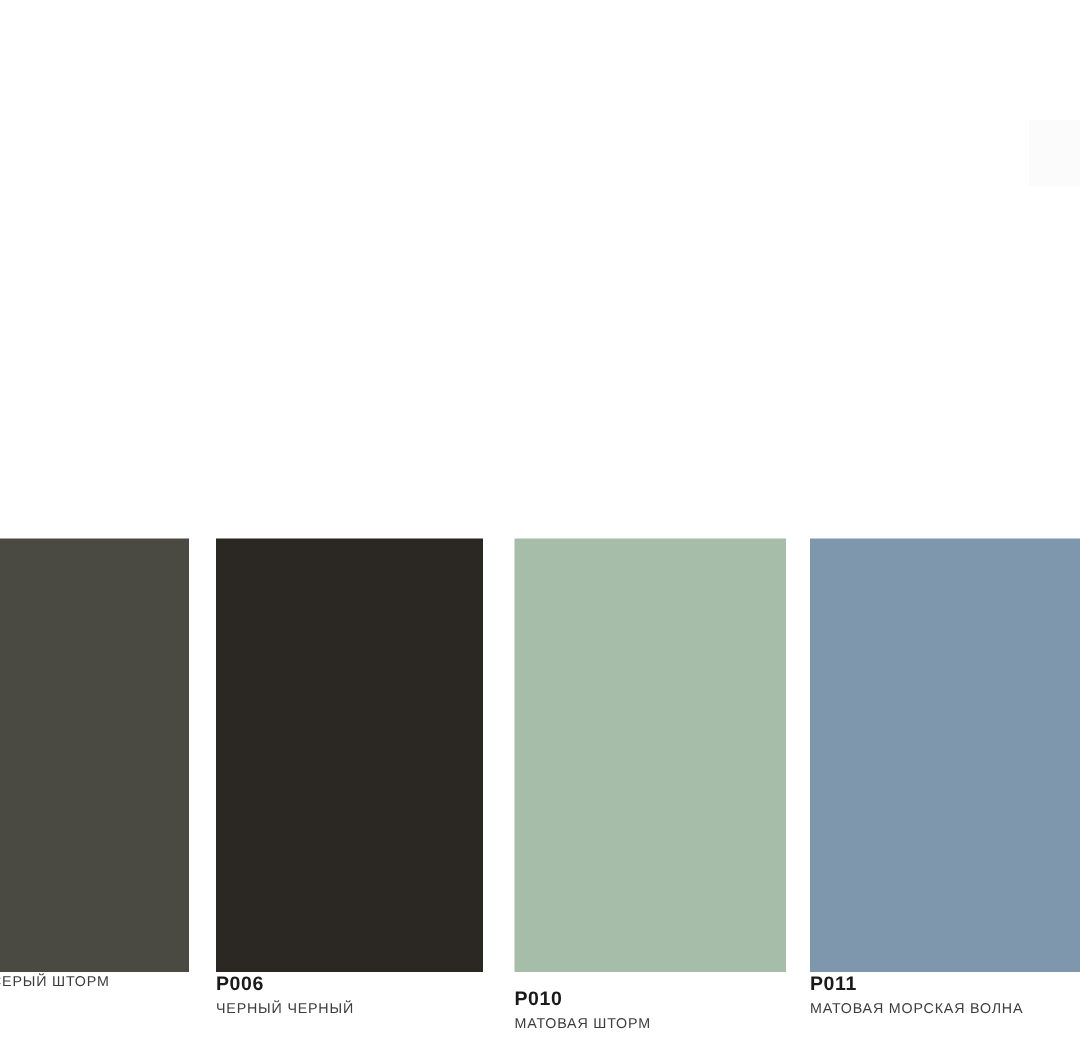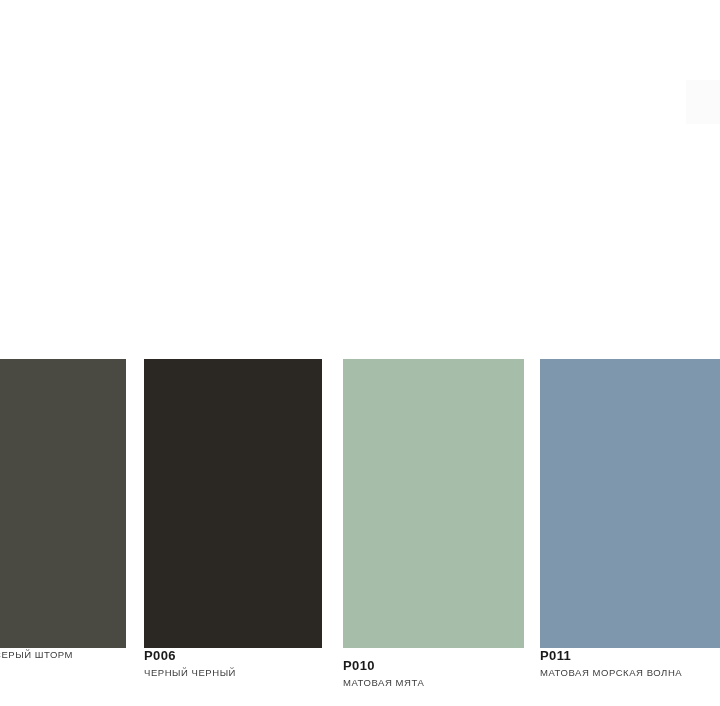--- a/index.html
+++ b/index.html
@@ -100,21 +100,21 @@
     <div class="swatch-meta" style="top: 289px;">
       <div class="swatch-code">P006</div>
       <div class="swatch-name">ЧЕРНЫЙ ЧЕРНЫЙ</div>
     </div>
   </div>
 
   <div class="swatch-card" id="swatch-card-2" style="left: 343px; width: 181px;">
     <div class="swatch-chip" style="background: rgb(166, 189, 169); height: 289px;"></div>
     <div class="swatch-meta" style="top: 299px;">
       <div class="swatch-code">P010</div>
-      <div class="swatch-name">МАТОВАЯ МЯТА</div>
+      <div class="swatch-name">МАТОВАЯ ШТОРМ</div>
     </div>
   </div>
 
   <div class="swatch-card" id="swatch-card-3" style="left: 540px; width: 186px;">
     <div class="swatch-chip" style="background: rgb(127, 151, 173); height: 289px;"></div>
     <div class="swatch-meta" style="top: 289px;">
       <div class="swatch-code">P011</div>
       <div class="swatch-name">МАТОВАЯ МОРСКАЯ ВОЛНА</div>
     </div>
   </div>

